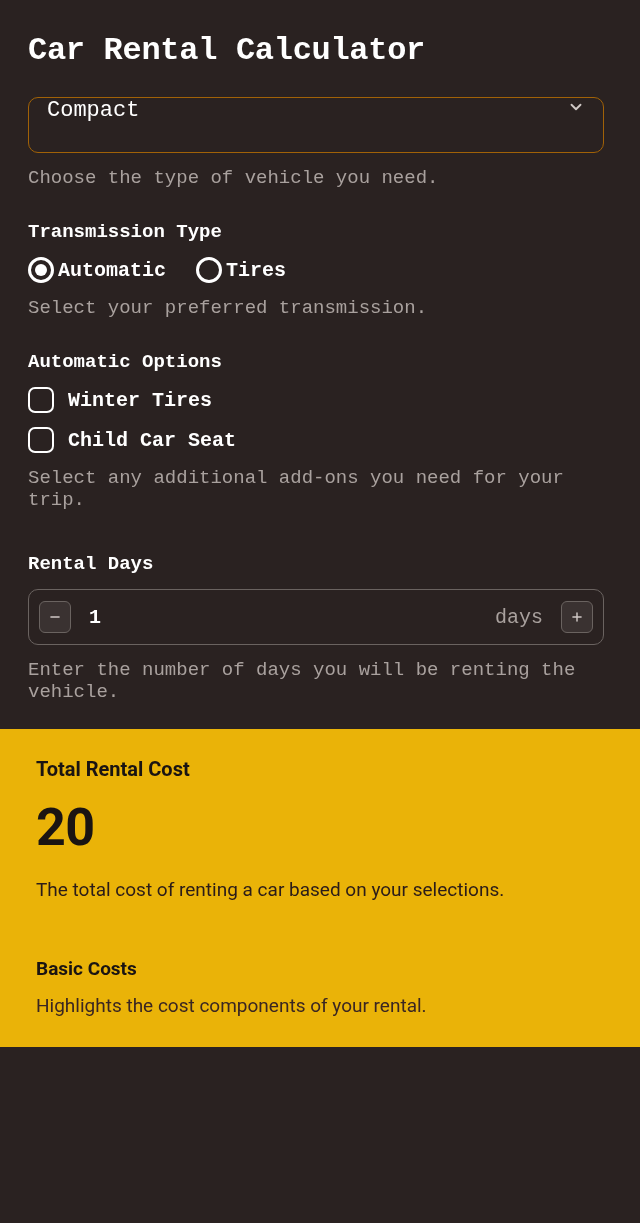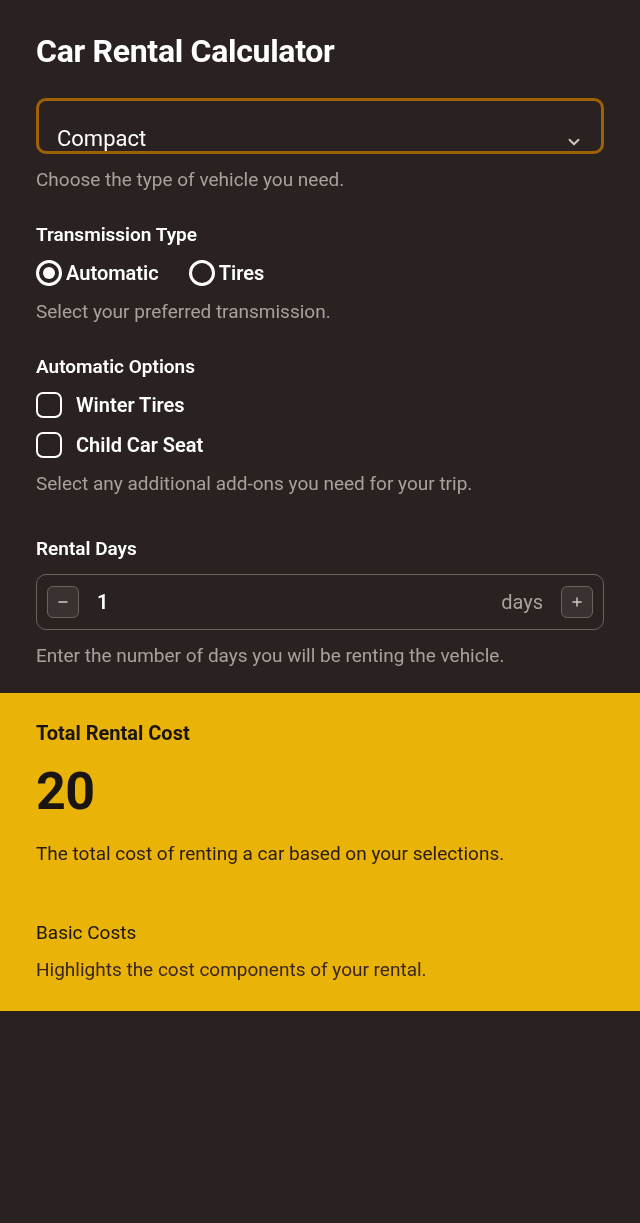--- a/index.html
+++ b/index.html
@@ -5,21 +5,22 @@
   * { box-sizing: border-box; margin: 0; padding: 0; }
   html, body { width: 640px; height: 1223px; }
   body {
     font-family: -apple-system, BlinkMacSystemFont, "Segoe UI", Roboto, Helvetica, Arial, sans-serif;
     background: #2a2221;
     color: #ffffff;
     border-radius: 12px;
     overflow: hidden;
   }
   .container {
-    padding: 32px 36px 0 36px;
+    padding: 32px 36px 0 28px;
+    font-family: Liberation Mono, monospace;
   }
   .page-title {
     font-size: 32px;
     font-weight: 700;
     letter-spacing: -0.3px;
     margin-bottom: 28px;
   }
   .section {
     margin-bottom: 32px;
   }
@@ -27,28 +28,28 @@
     font-size: 19px;
     font-weight: 600;
     margin-bottom: 14px;
   }
   .select-wrap {
     position: relative;
   }
   .select {
     width: 100%;
     height: 56px;
-    border: 3px solid #a16207;
+    border: 1px solid #a16207;
     border-radius: 10px;
     background: transparent;
     color: #fff;
     font-size: 22px;
     padding: 0 18px;
     display: flex;
-    align-items: flex-end;
+    align-items: flex-start;
     justify-content: space-between;
     cursor: pointer;
   }
   .chevron {
     width: 18px;
     height: 18px;
     flex: 0 0 auto;
   }
   .chevron svg { display: block; }
   .helper {
@@ -99,21 +100,21 @@
     background: #eab308;
     color: #1a1412;
     padding: 28px 36px 30px 36px;
     margin-top: 14px;
     width: 100%;
   }
   .result-title { font-size: 20px; font-weight: 700; margin-bottom: 16px; }
   .result-value { font-size: 52px; font-weight: 700; letter-spacing: -0.5px; margin-bottom: 20px; }
   .result-desc { font-size: 19px; color: #2b1c19; margin-bottom: 56px; }
   .breakdown-title { font-size: 20px; font-weight: 700; margin-bottom: 14px; }
-  .breakdown-sub { font-size: 19px; font-weight: 400; margin-bottom: 14px; }
+  .breakdown-sub { font-size: 19px; font-weight: 700; margin-bottom: 14px; }
   .breakdown-desc { font-size: 19px; color: #3a2622; }
 </style>
 </head>
 <body>
 
 <div class="container">
 
   <h1 class="page-title">Car Rental Calculator</h1>
 
   <div class="section">

